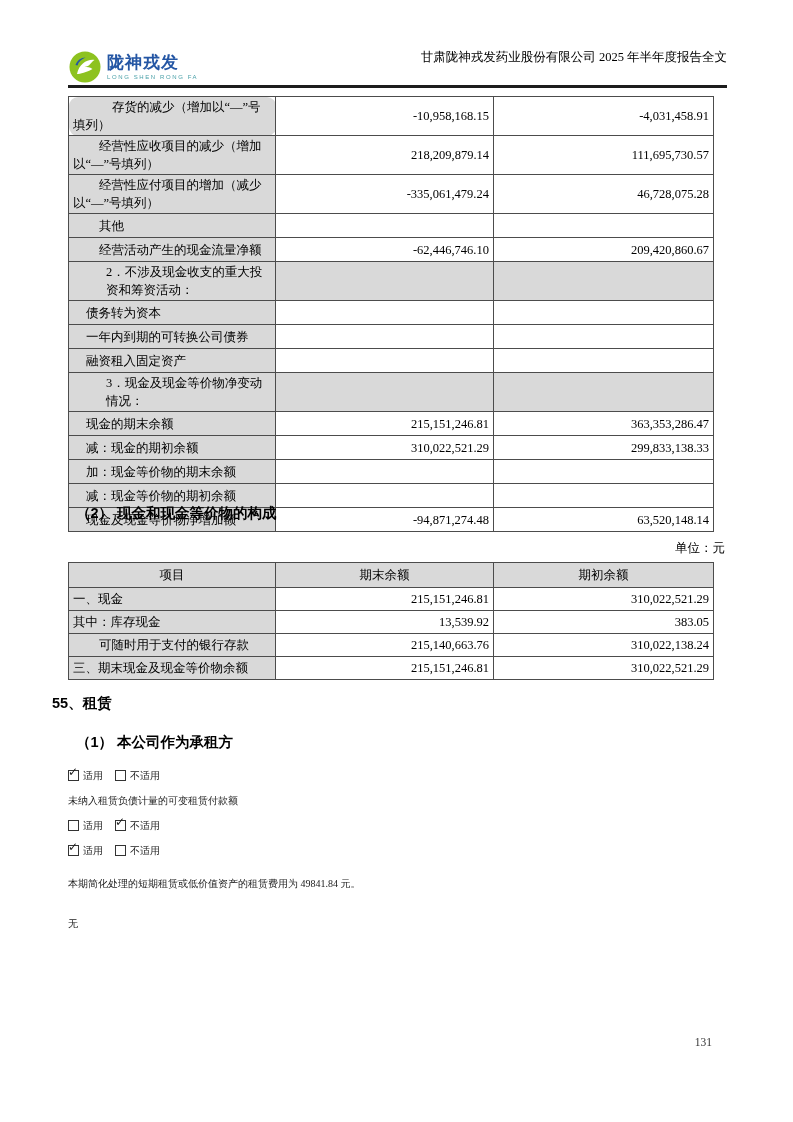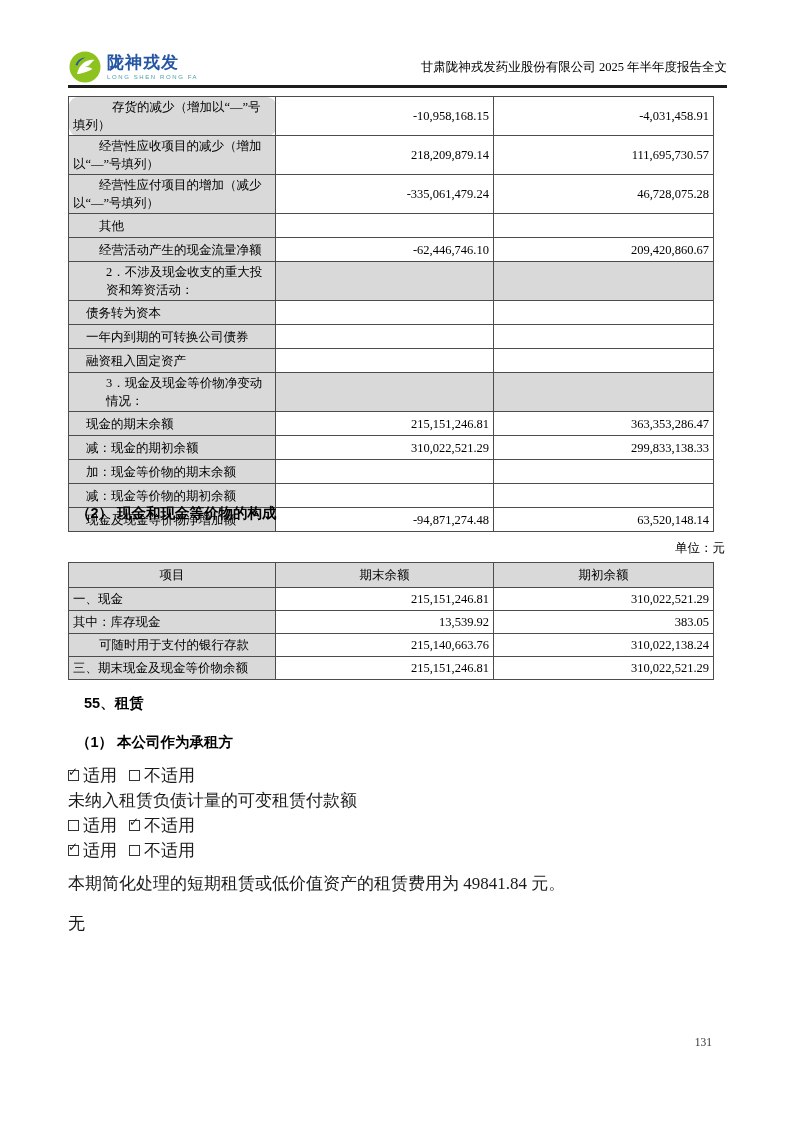--- a/index.html
+++ b/index.html
@@ -6,21 +6,21 @@
   .page{position:relative;width:793px;height:1122px;background:#fff;overflow:hidden;
         font-family:"Liberation Serif","DejaVu Serif",serif;color:#000;}
   
   .header{position:absolute;left:68px;right:66px;top:44px;height:40px;
           display:flex;justify-content:space-between;align-items:flex-end;}
   .logo{display:flex;align-items:center;gap:5px;}
   .brand-cn{font-family:"Liberation Sans","DejaVu Sans",sans-serif;font-weight:bold;
             font-size:17px;color:#2456a4;letter-spacing:1px;line-height:18px;}
   .brand-en{font-family:"Liberation Sans","DejaVu Sans",sans-serif;font-size:6px;
             color:#4aa0a8;letter-spacing:1.6px;line-height:7px;margin-top:2px;}
-  .doc-title{font-size:12.5px;color:#000;padding-bottom:8px;}
+  .doc-title{font-size:12.5px;color:#000;padding-bottom:18px;}
   .rule{position:absolute;left:68px;right:66px;top:85px;height:2.5px;background:#1c1c1c;}
   
   table.tbl{border-collapse:collapse;table-layout:fixed;width:645px;
             border:1.5px solid #333;}
   table.tbl td,table.tbl th{border:1px solid #4c4c4c;font-size:12.5px;
             line-height:18px;padding:1px 4px;vertical-align:middle;
             overflow:hidden;word-break:break-all;}
   .c1{width:207px;} .c2{width:218px;} .c3{width:220px;}
   td.label-cell{background:#d9d9d9;}
   td.val-cell{text-align:right;padding-right:14px;background:#fff;height:21px;}
@@ -28,25 +28,25 @@
   .ind1{text-indent:13px;} .ind2{text-indent:26px;} .ind3{text-indent:39px;border-radius:9px;}
   .t1{position:absolute;left:68px;top:96px;}
   .t1 td{height:21px;}
   .t2{position:absolute;left:68px;top:562px;}
   .t2 th{background:#d9d9d9;font-weight:normal;text-align:center;height:22px;}
   .t2 td{height:20px;}
   .t2 td.label-cell{background:#d9d9d9;}
   
   .h-num{position:absolute;left:76px;font-family:"Liberation Sans","DejaVu Sans",sans-serif;
          font-weight:bold;font-size:14.5px;color:#000;}
-  .h-main{position:absolute;left:84px;font-family:"Liberation Sans","DejaVu Sans",sans-serif;
+  .h-main{position:absolute;left:52px;font-family:"Liberation Sans","DejaVu Sans",sans-serif;
          font-weight:bold;font-size:14.5px;color:#000;}
   .unit{position:absolute;left:68px;width:657px;top:540px;text-align:right;font-size:12.5px;}
   .lease-lines{position:absolute;left:68px;top:763px;width:657px;}
-  .pline{height:25px;display:flex;align-items:center;font-size:17px;color:#1a1a1a;}
+  .pline{height:25px;display:flex;align-items:center;font-size:10px;color:#1a1a1a;}
   .opt{display:inline-flex;align-items:center;margin-right:12px;}
   .cb{display:inline-block;width:9px;height:9px;border:1px solid #333;
       margin-right:4px;position:relative;background:#fff;}
   .cb.checked::after{content:"\2713";position:absolute;left:-1px;top:-6px;
       font-size:12px;font-family:"DejaVu Sans",sans-serif;color:#222;}
   .footer{position:absolute;left:68px;top:1036px;width:644px;text-align:right;
       font-size:11.5px;color:#333;}
 </style>
 </head>
 <body>

